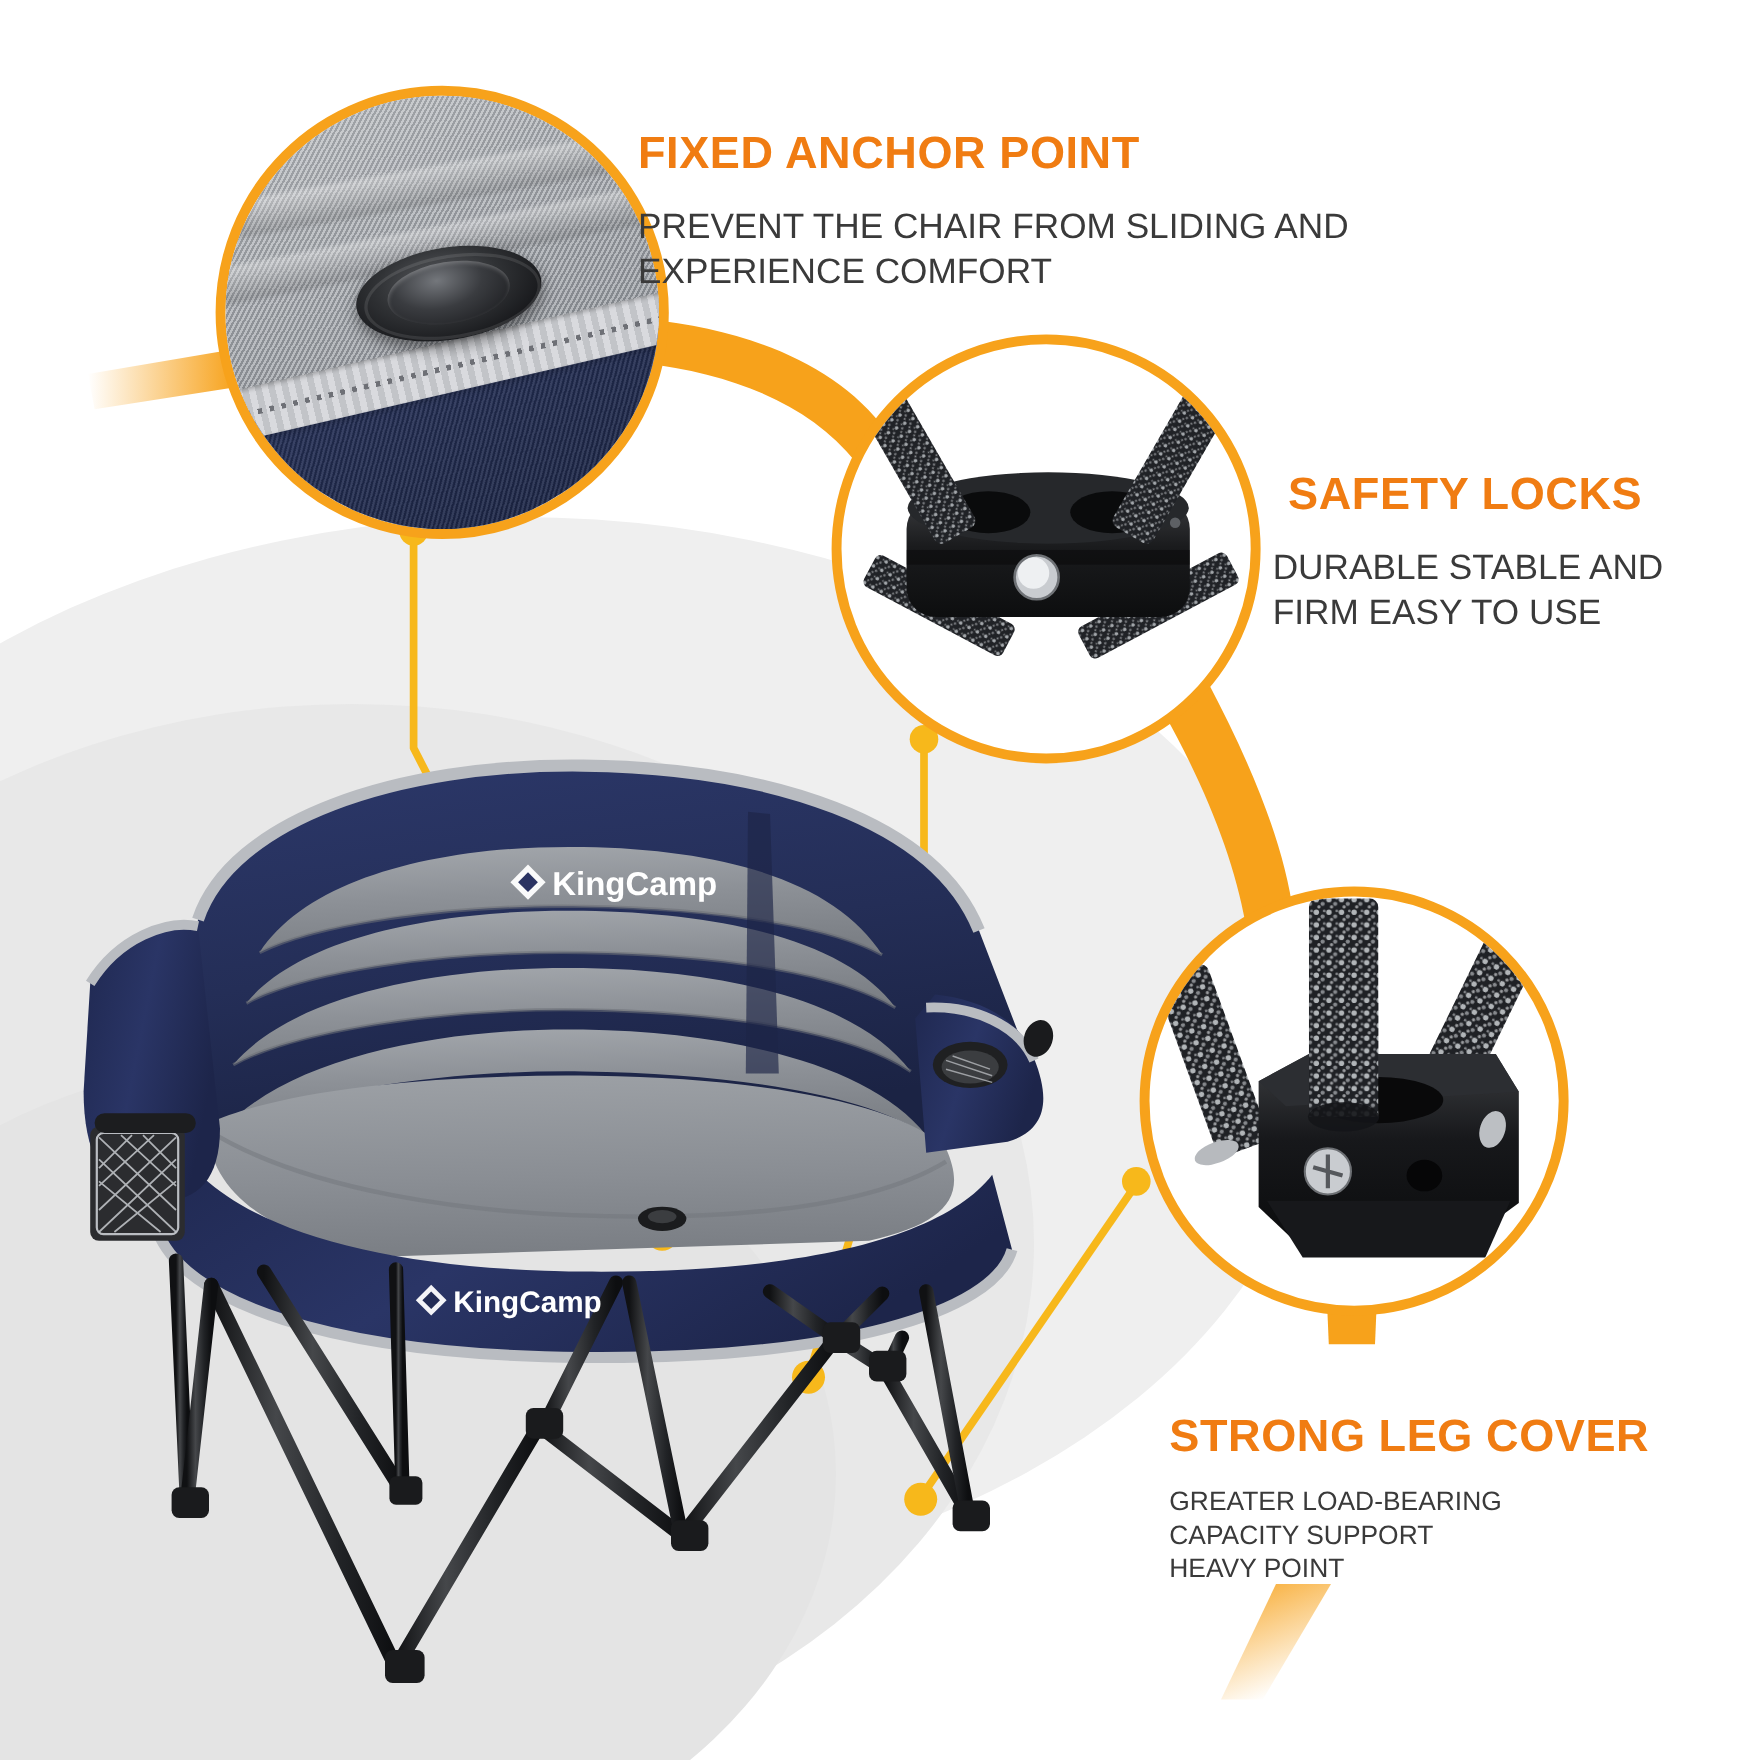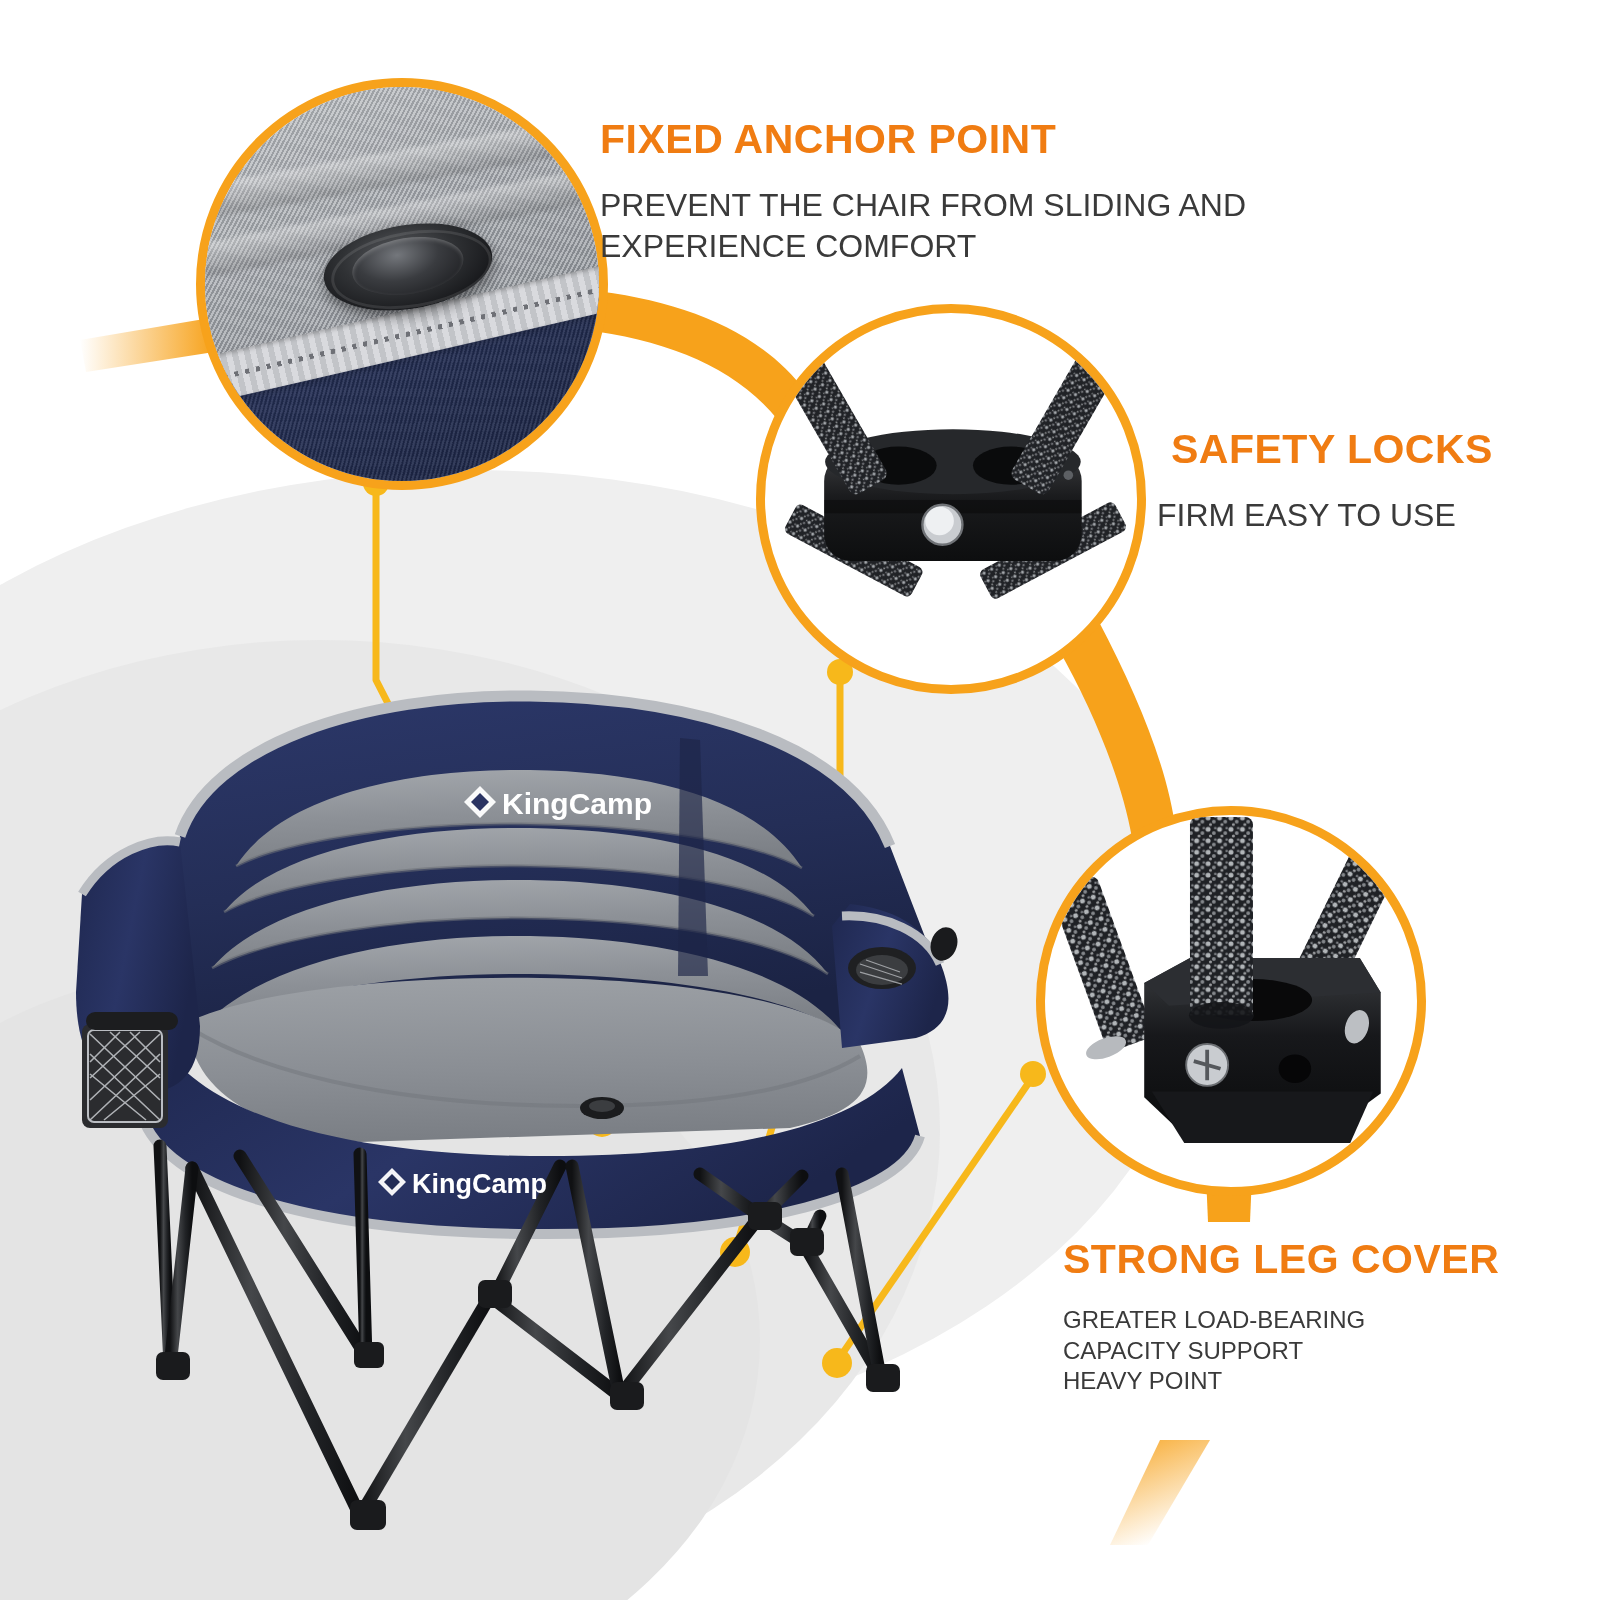--- a/index.html
+++ b/index.html
@@ -50,28 +50,28 @@
   
   #circle-leg{left:1036px;top:806px;width:390px;height:390px;}
 
   
   #leaders{position:absolute;left:0;top:0;width:1600px;height:1600px;pointer-events:none;}
 
   
   .callout{position:absolute;}
   .callout .c-title{color:#F07C12;font-weight:bold;letter-spacing:.5px;line-height:1.05;}
   .callout .c-body{color:#3a3a3a;line-height:1.28;margin-top:24px;}
-  #callout-anchor{left:600px;top:118px;}
+  #callout-anchor{left:580px;top:118px;}
   #callout-anchor .c-title{font-size:41px;}
   #callout-anchor .c-body{font-size:32px;}
   #callout-lock{left:1157px;top:428px;}
   #callout-lock .c-title{font-size:41px;margin-left:14px;}
   #callout-lock .c-body{font-size:32px;}
   #callout-leg{left:1063px;top:1238px;}
-  #callout-leg .c-title{font-size:41px;}
+  #callout-leg .c-title{font-size:41px;margin-top:46px;}
   #callout-leg .c-body{font-size:24px;}
 
   
   #chair{position:absolute;left:60px;top:676px;width:960px;height:880px;}
 </style>
 </head>
 <body>
 
 <div id="stage">
 
@@ -216,20 +216,21 @@
     <div class="c-title">FIXED ANCHOR POINT</div>
     <div class="c-body">
       <div>PREVENT THE CHAIR FROM SLIDING AND</div>
       <div>EXPERIENCE COMFORT</div>
     </div>
   </div>
 
   <div class="callout" id="callout-lock">
     <div class="c-title">SAFETY LOCKS</div>
     <div class="c-body">
+      <div>DURABLE STABLE AND</div>
       <div>FIRM EASY TO USE</div>
     </div>
   </div>
 
   <div class="callout" id="callout-leg">
     <div class="c-title">STRONG LEG COVER</div>
     <div class="c-body">
       <div>GREATER LOAD-BEARING</div>
       <div>CAPACITY  SUPPORT</div>
       <div>HEAVY POINT</div>

